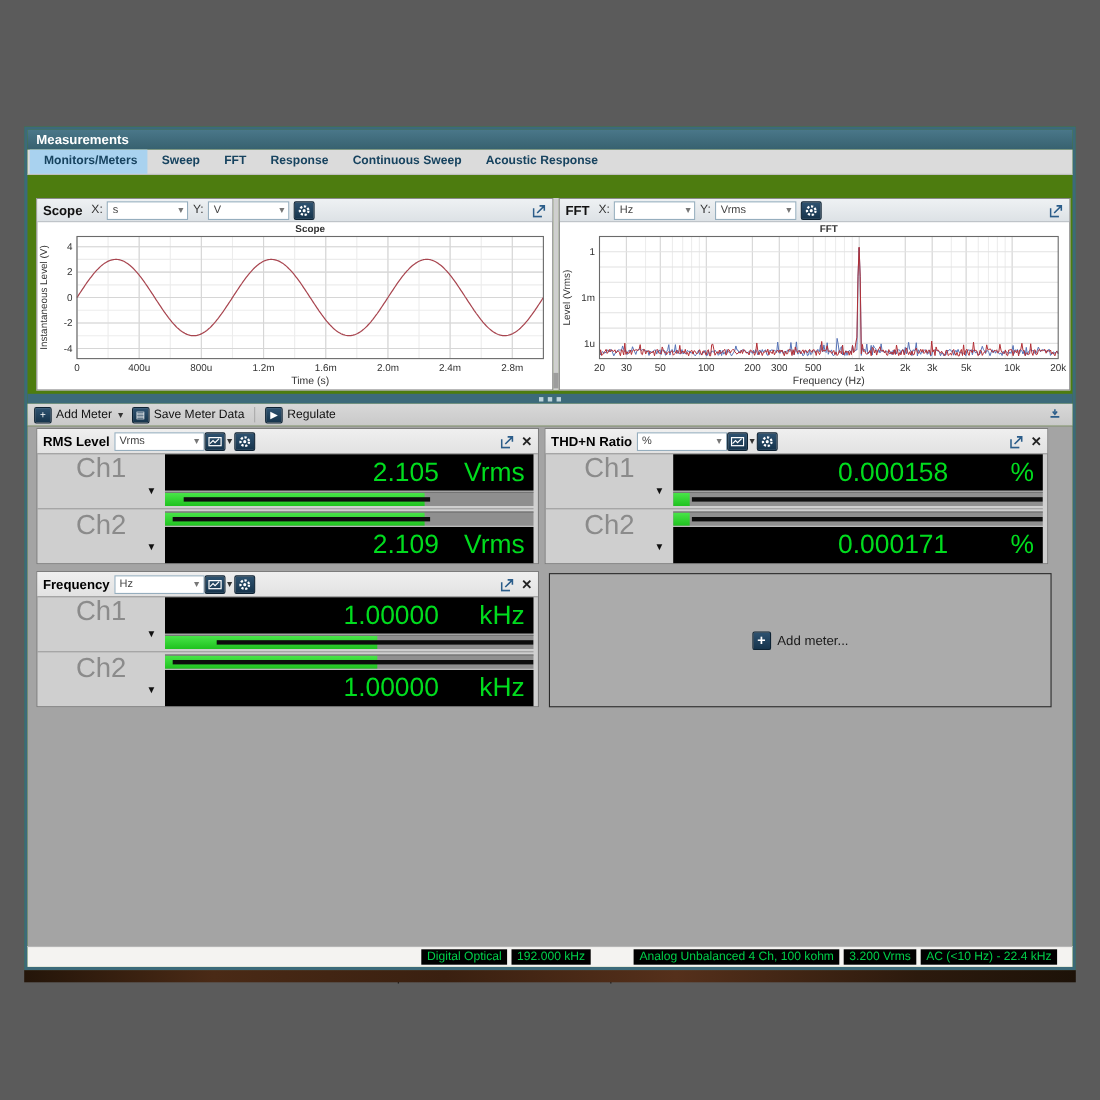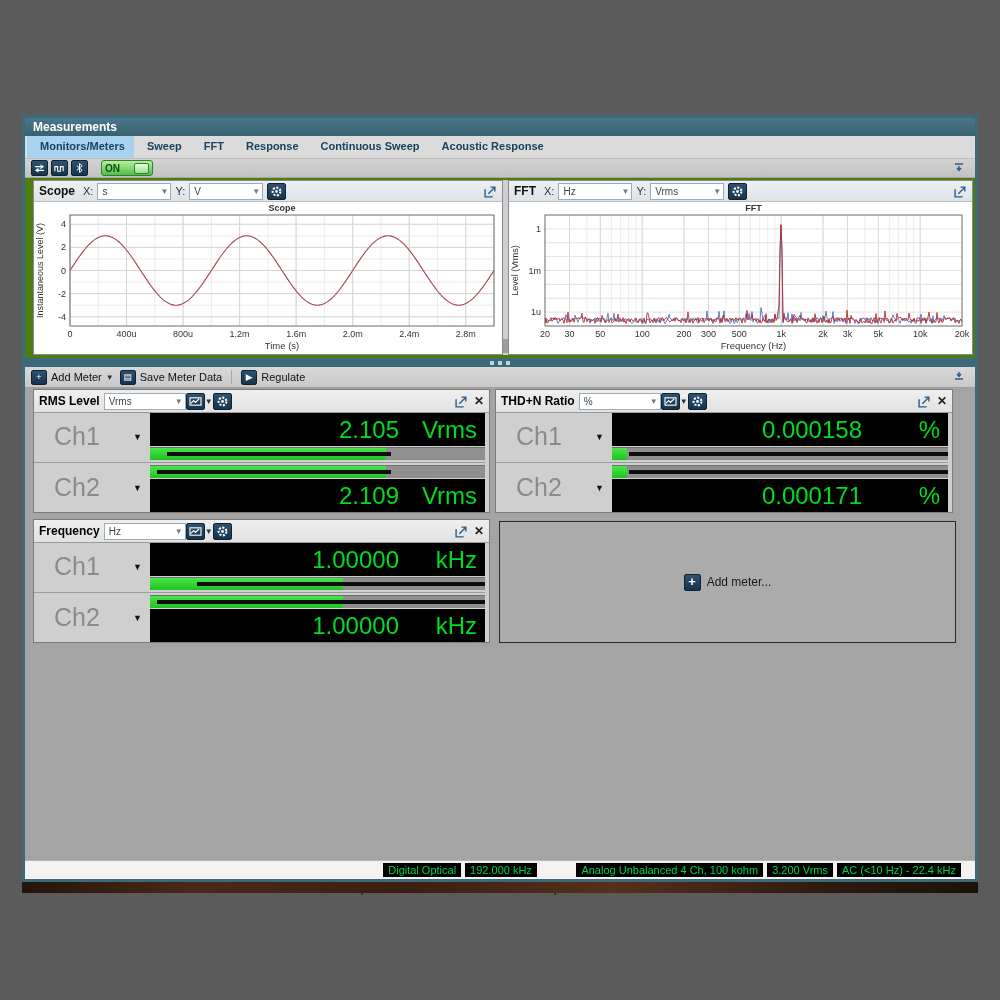--- a/index.html
+++ b/index.html
@@ -58,21 +58,21 @@
   .meters{position:absolute;left:0;top:270px;right:0;bottom:18px;background:#a4a4a4;}
   .mpanel{position:absolute;border:1px solid #7c7c7c;background:#cfcfcf;box-sizing:border-box;}
   .mhead{height:22px;background:linear-gradient(#efefef,#e2e2e2);border-bottom:1px solid #9a9a9a;
     display:flex;align-items:center;padding:0 5px;}
   .mtitle{font-weight:bold;font-size:12px;color:#000;margin-right:4px;}
   .mhead .select{width:74px;}
   .closebtn{color:#222;font-size:12px;font-weight:bold;margin-left:6px;}
   .mbody{position:absolute;left:0;top:22px;right:0;bottom:0;}
   .mrow{position:absolute;left:0;right:4px;height:49px;display:flex;}
   .mrow + .mrow{border-top:1px solid #9c9c9c;}
-  .chlabel{width:116px;display:flex;align-items:center;padding-left:20px;box-sizing:border-box;}
+  .chlabel{width:116px;display:flex;align-items:center;padding-left:0;box-sizing:border-box;flex-direction:column;}
   .chname{font-size:25px;color:#8b8b8b;}
   .chdd{margin-left:auto;margin-right:8px;font-size:9px;color:#111;}
   .mcol{flex:1;display:flex;flex-direction:column;justify-content:flex-start;padding-top:1px;gap:1px;}
   .mcol.rev{flex-direction:column-reverse;}
   .mdisplay{height:33px;background:#000;display:flex;align-items:center;justify-content:flex-end;
     padding-right:8px;}
   .mval{font-size:24px;color:#00dc1e;}
   .munit{font-size:24px;color:#00dc1e;min-width:78px;text-align:right;}
   .bar{position:relative;height:12px;background:#8f8f8f;border-top:1px solid #6f6f6f;overflow:hidden;}
   .bar-fill{position:absolute;left:0;top:0;bottom:0;background:linear-gradient(#49e549,#1fc21f);}
@@ -103,47 +103,20 @@
 
     <div class="tabs">
       <div class="tab sel">Monitors/Meters</div>
       <div class="tab">Sweep</div>
       <div class="tab">FFT</div>
       <div class="tab">Response</div>
       <div class="tab">Continuous Sweep</div>
       <div class="tab">Acoustic Response</div>
     </div>
 
-    <div class="toolbar">
-      <div class="iconbox">
-        <svg width="11" height="11" viewBox="0 0 12 12">
-            <path d="M1 4 h8 M7 2 l3 2 -3 2 M11 8 h-8 M5 6 l-3 2 3 2" stroke="#fff" stroke-width="1.2" fill="none"></path>
-          </svg>
-      </div>
-      <div class="iconbox">
-        <svg width="11" height="11" viewBox="0 0 12 12">
-            <path d="M1 9 v-5 h3 v5 h3 v-5 h3 v5" stroke="#fff" stroke-width="1.2" fill="none"></path>
-          </svg>
-      </div>
-      <div class="iconbox">
-        <svg width="9" height="12" viewBox="0 0 12 14">
-            <path d="M6 1 v12 M6 1 l3.5 3 L2.5 10 M2.5 4 l7 6 L6 13" stroke="#fff" stroke-width="1.3" fill="none"></path>
-          </svg>
-      </div>
-      <div class="on-toggle">
-        <span>ON</span>
-        <span class="on-knob"></span>
-      </div>
-      <div class="pin-right">
-        <svg width="12" height="12" viewBox="0 0 12 12">
-            <path d="M2 3 h8" stroke="#2b5d8a" stroke-width="1.5"></path>
-            <path d="M6 5 v3 M4 7 l2 2.5 2 -2.5" stroke="#2b5d8a" stroke-width="1.4" fill="none"></path>
-          </svg>
-      </div>
-    </div>
 
     <div class="plots">
 
       <div class="panel" style="left:8px;top:2px;width:470px;height:175px;">
         <div class="phead">
           <span class="ptitle">Scope</span>
           <span>X:</span>
           <div class="select" style="width:66px">
             <span>s</span>
               <span class="dd">▼</span>

